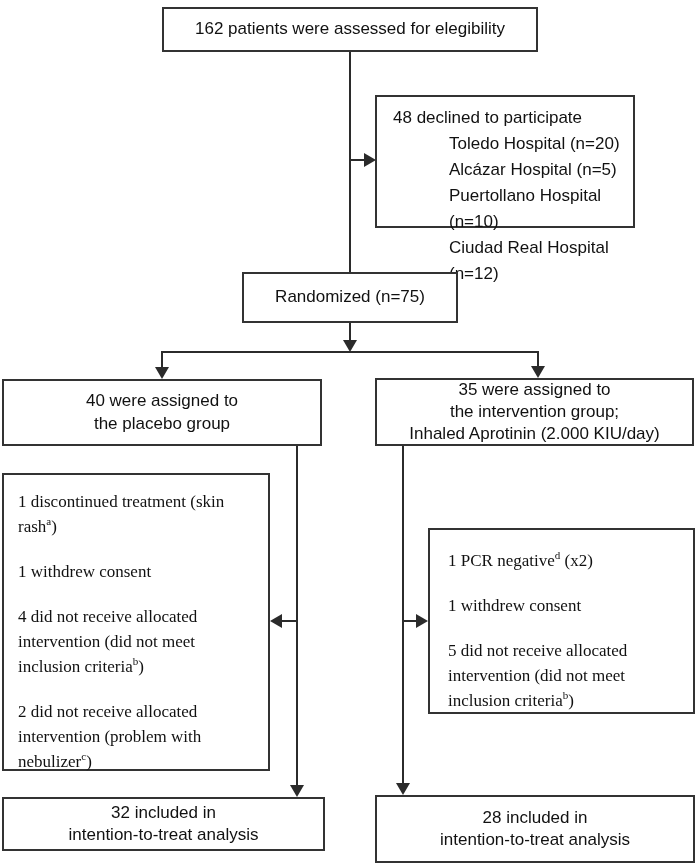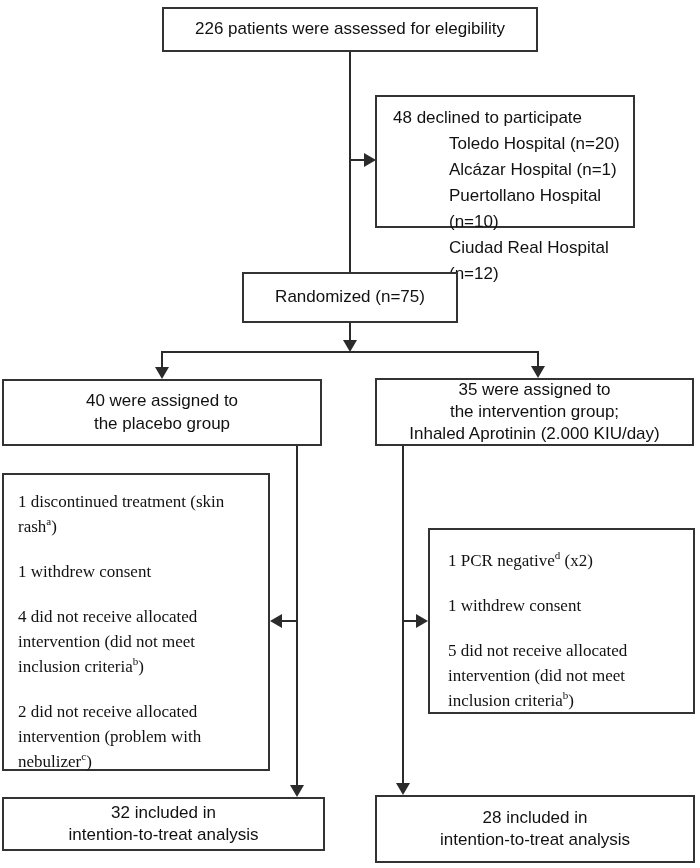--- a/index.html
+++ b/index.html
@@ -104,27 +104,27 @@
   <div class="line" style="left:282px; top:620px; width:15px; height:2px;"></div>
   <div class="arrowhead ah-left" style="left:270px; top:614px;"></div>
 
   <div class="line" style="left:402px; top:445px; width:2px; height:338px;"></div>
   <div class="arrowhead ah-down" style="left:396px; top:783px;"></div>
 
   <div class="line" style="left:404px; top:620px; width:13px; height:2px;"></div>
   <div class="arrowhead ah-right" style="left:416px; top:614px;"></div>
 
   <div class="box centered" id="box-assessed">
-    <div>226 patients were assessed for elegibility</div>
+    <div>162 patients were assessed for elegibility</div>
   </div>
 
   <div class="box" id="box-declined">
     <div>48 declined to participate</div>
     <div class="hospital">Toledo Hospital (n=20)</div>
-    <div class="hospital">Alcázar Hospital (n=1)</div>
+    <div class="hospital">Alcázar Hospital (n=5)</div>
     <div class="hospital">Puertollano Hospital (n=10)</div>
     <div class="hospital">Ciudad Real Hospital (n=12)</div>
   </div>
 
   <div class="box centered" id="box-randomized">
     <div>Randomized (n=75)</div>
   </div>
 
   <div class="box centered" id="box-assign-l">
     <div>40 were assigned to</div>

